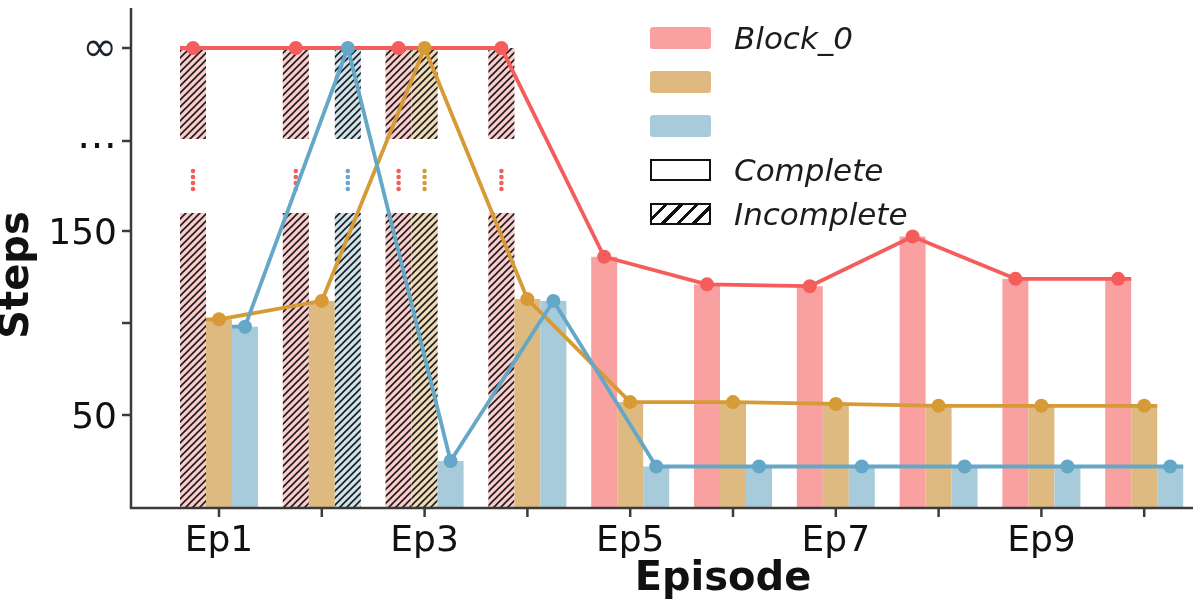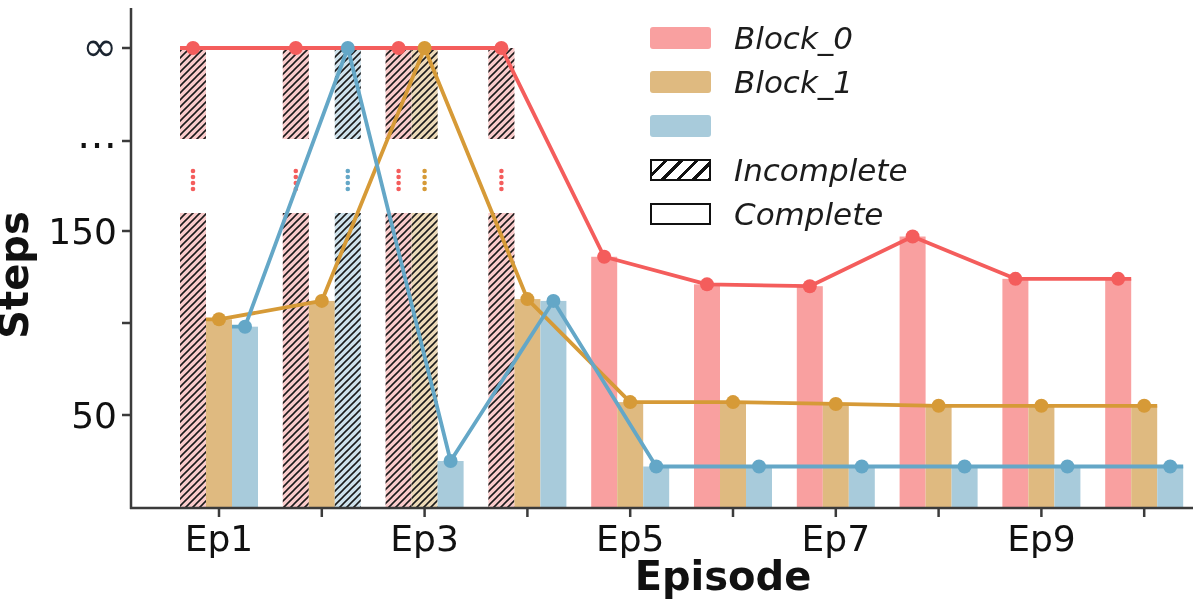--- a/index.html
+++ b/index.html
@@ -193,27 +193,26 @@
       <text x="28" y="275" text-anchor="middle" font-size="40" font-weight="bold" fill="#111111" transform="rotate(-90 28 275)">Steps</text>
       <text x="723" y="590" text-anchor="middle" font-size="40" font-weight="bold" fill="#111111">Episode</text>
     </svg>
   <div class="legend">
       <div class="legend-row">
         <span class="legend-swatch solid" style="background: rgb(249, 160, 160);"></span>
         <span class="legend-label">Block_0</span>
       </div>
       <div class="legend-row">
         <span class="legend-swatch solid" style="background: rgb(223, 186, 128);"></span>
-        <span class="legend-label">Block_1</span>
       </div>
       <div class="legend-row">
         <span class="legend-swatch solid" style="background: rgb(168, 203, 219);"></span>
+      </div>
+      <div class="legend-row">
+        <span class="legend-swatch outline"></span>
+        <span class="legend-label">Complete</span>
       </div>
       <div class="legend-row">
         <span class="legend-swatch hatched"></span>
         <span class="legend-label">Incomplete</span>
-      </div>
-      <div class="legend-row">
-        <span class="legend-swatch outline"></span>
-        <span class="legend-label">Complete</span>
       </div>
     </div>
 </div>
 
 </body></html>

